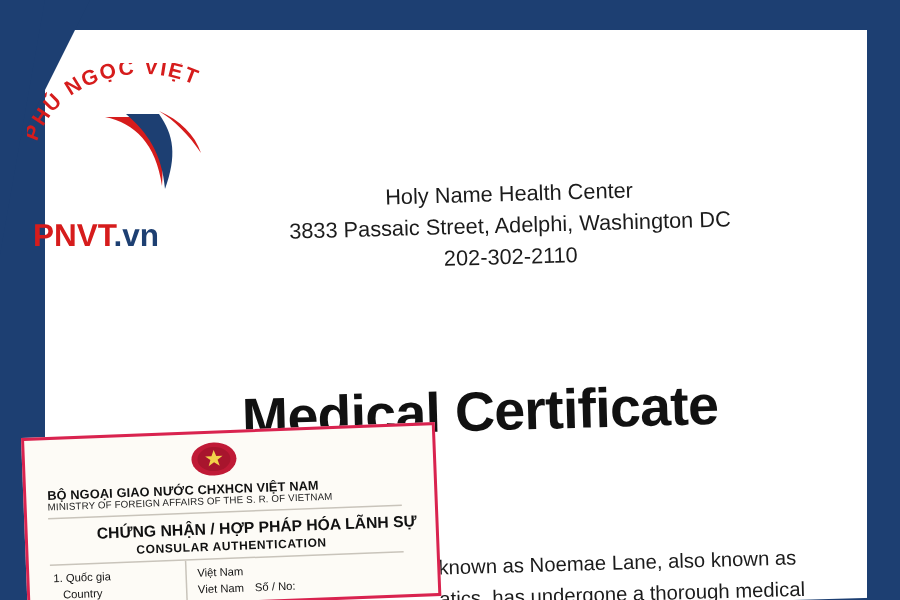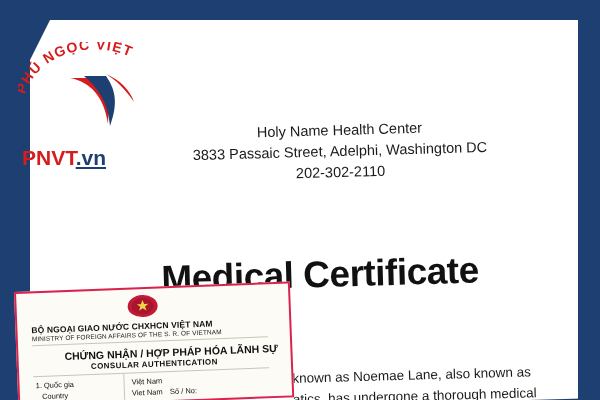--- a/index.html
+++ b/index.html
@@ -98,21 +98,20 @@
     left: 4px;
     top: 104px;
     font-size: 21px;
     font-weight: bold;
     color: #d61c1c;
     font-family: "Liberation Sans", sans-serif;
     letter-spacing: 0px;
   }
   .logo-brand .dotvn {
     color: #1d3f72;
-    text-decoration: underline;
   }
 
   
   .header-block {
     position: absolute;
     left: 150px;
     top: 120px;
     width: 380px;
     text-align: center;
     z-index: 4;

